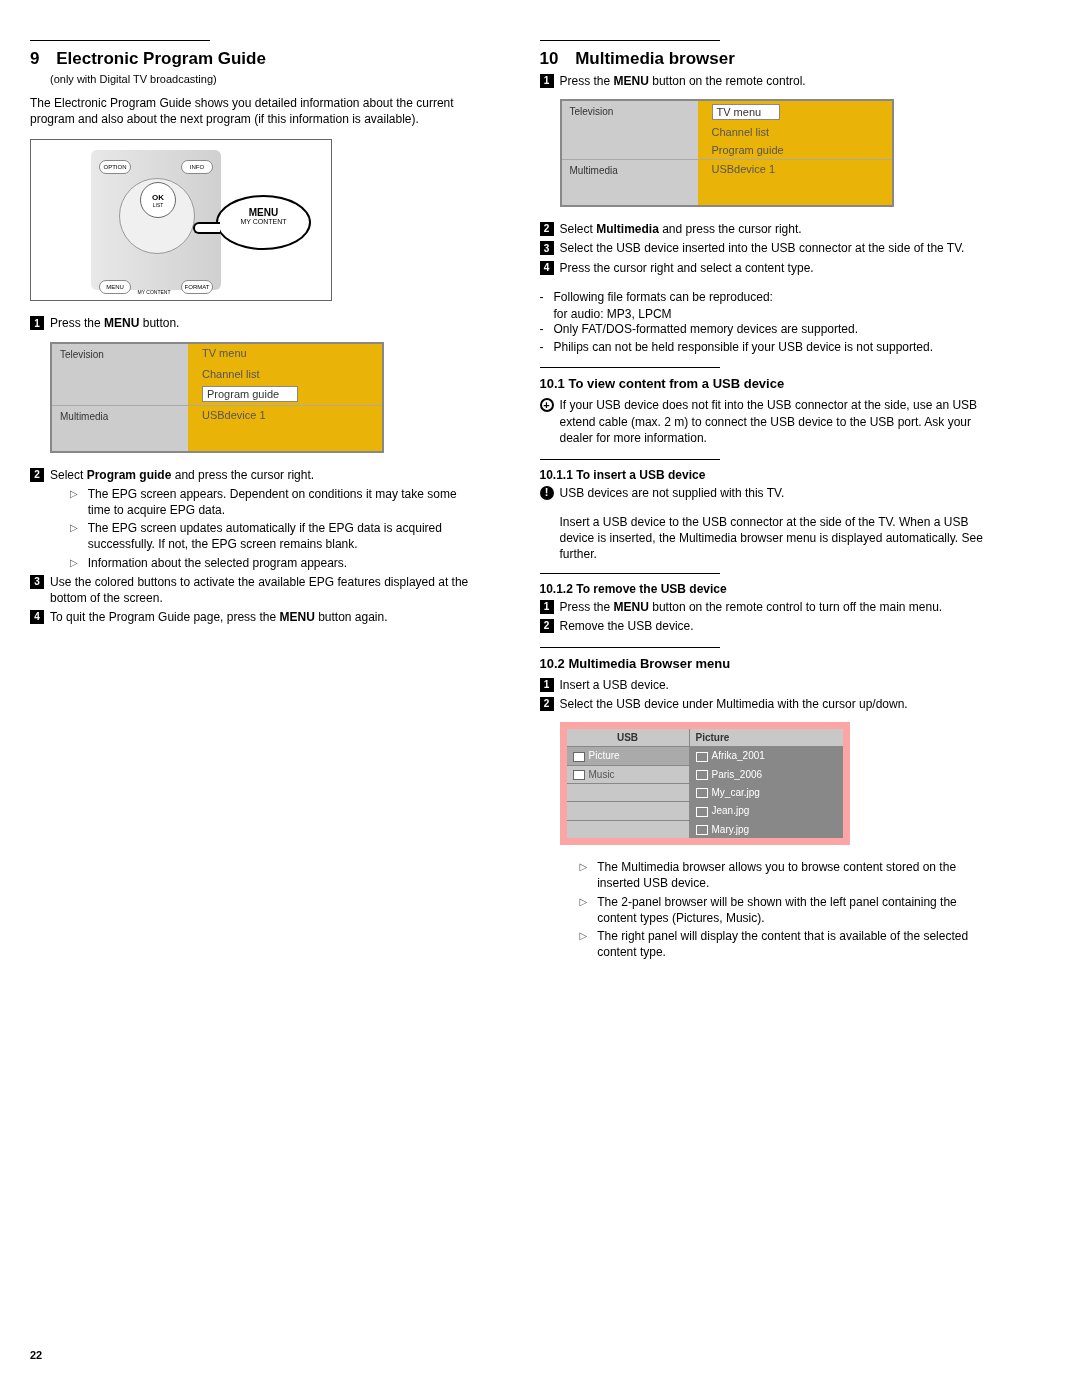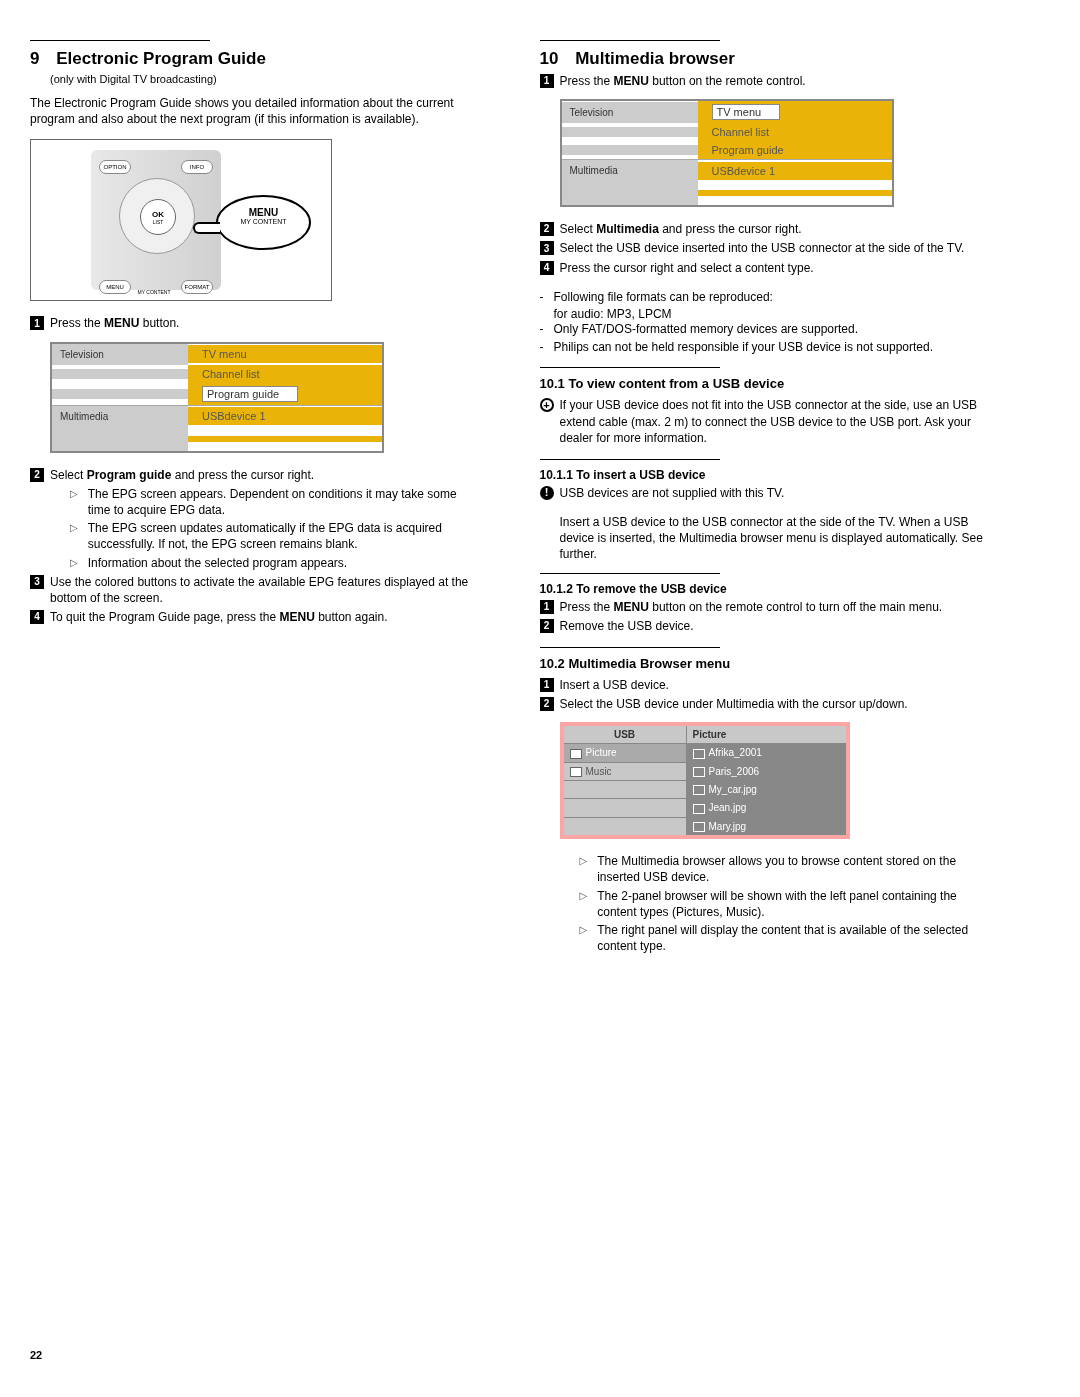--- a/index.html
+++ b/index.html
@@ -79,21 +79,21 @@
     top: 38px;
     width: 74px;
     height: 74px;
     border: 1px solid #999;
     border-radius: 50%;
     background: #f0f0f0;
   }
   .dpad .ok {
     position: absolute;
     left: 20px;
-    top: 20px;
+    top: 3px;
     width: 34px;
     height: 34px;
     border-radius: 50%;
     border: 1px solid #666;
     background: #fff;
     font-size: 8px;
     font-weight: bold;
     text-align: center;
     line-height: 30px;
   }
@@ -180,21 +180,21 @@
     line-height: 1.35;
     margin-bottom:2px;
   }
   .dash-item .dash { width: 8px; }
   .menu-table {
     border: 2px solid #888;
     width: 330px;
     margin: 10px 0 14px 20px;
     font-size: 11px;
   }
-  .menu-table .row { display: flex; align-items: center; }
+  .menu-table .row { display: flex; }
   .menu-table .cell-l {
     width: 120px;
     background: #ccc;
     padding: 5px 8px;
     font-size: 10px;
     color:#333;
   }
   .menu-table .cell-r {
     flex: 1;
     background: #eab308;
@@ -217,21 +217,21 @@
     font-size: 13px;
     font-weight: bold;
     margin: 4px 0 6px 0;
   }
   h4 {
     font-size: 12px;
     font-weight: bold;
     margin: 2px 0 2px 0;
   }
   .usb-table {
-    border: 4px solid #fca5a5;
+    border: 7px solid #fca5a5;
     width: 290px;
     margin: 10px 0 14px 20px;
     font-size: 10px;
     border-collapse: collapse;
   }
   .usb-table th, .usb-table td {
     border: 1px solid #888;
     padding: 3px 6px;
   }
   .usb-table .hdr-l { background: #c8c8c8; width: 110px; color:#333; }

